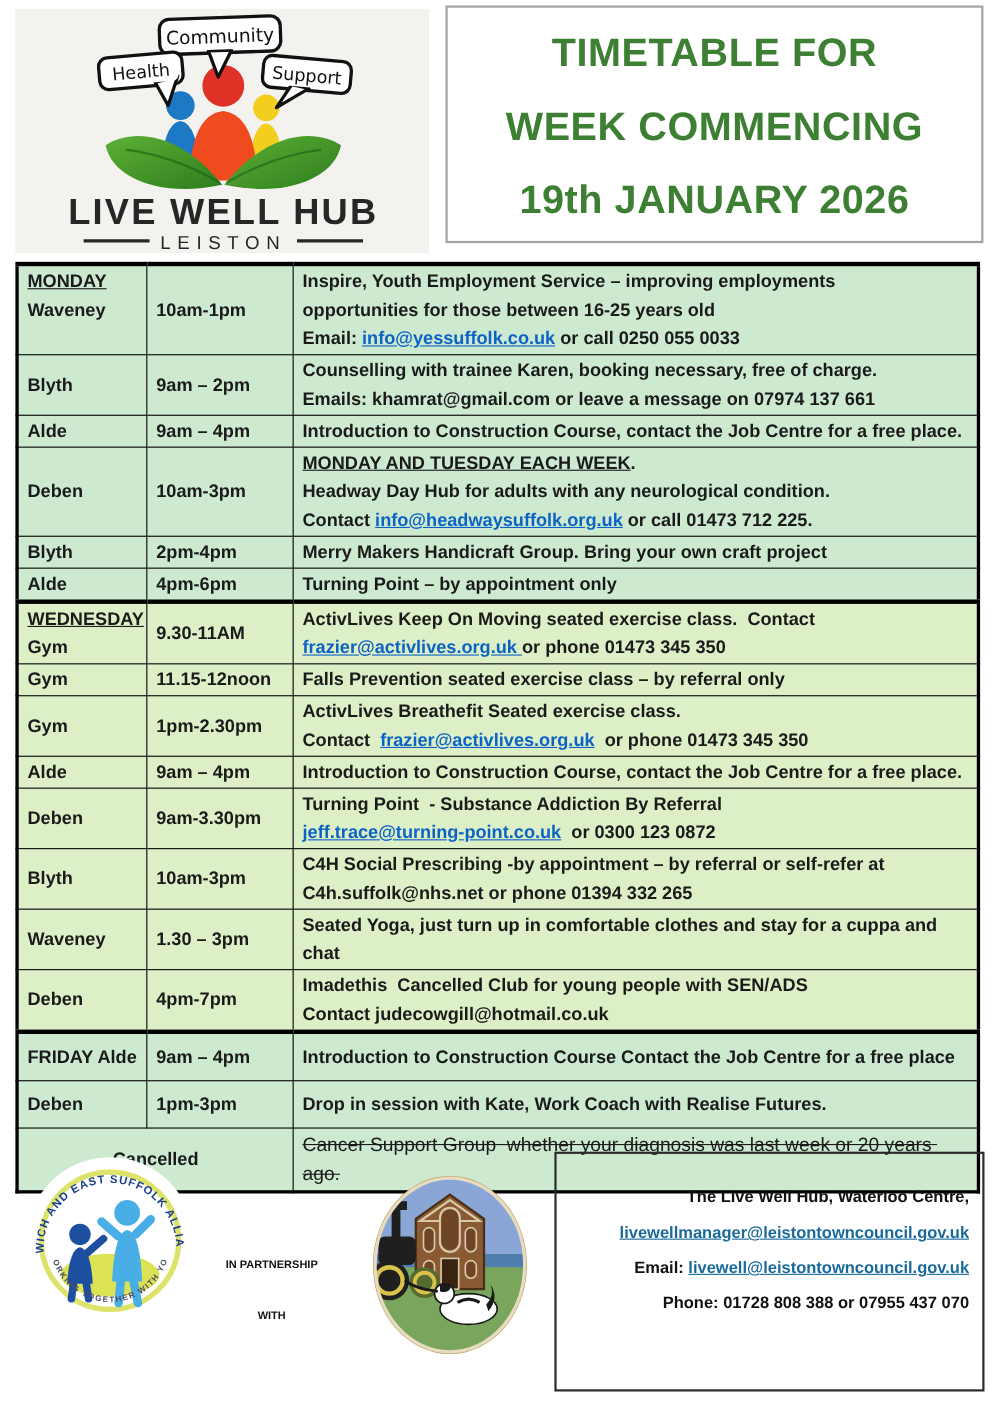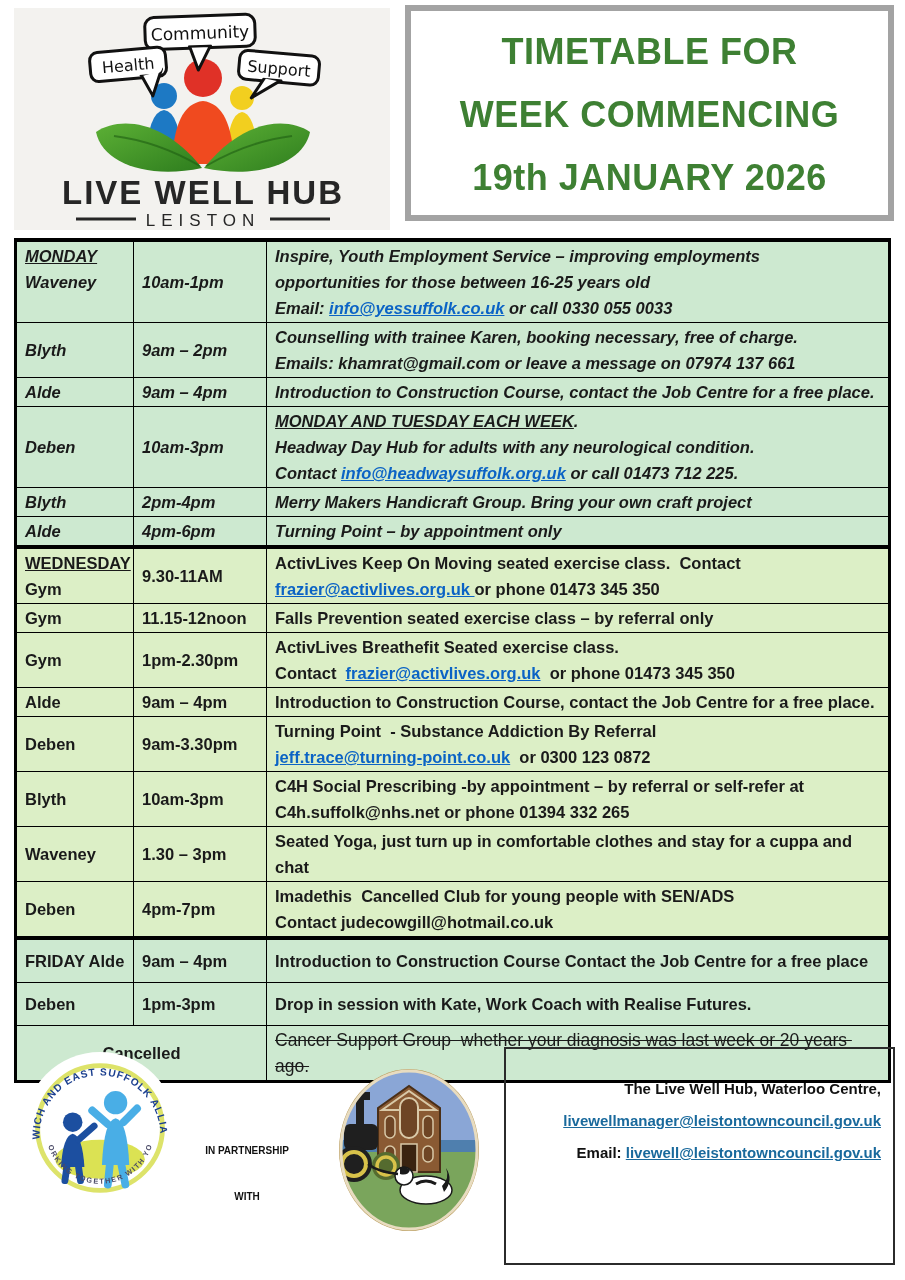--- a/index.html
+++ b/index.html
@@ -10,21 +10,21 @@
     font-family:"Liberation Sans",sans-serif;
     overflow:hidden;
   }
   
   .logo-block{
     position:absolute;left:14px;top:8px;width:376px;height:222px;
     background:#f3f2ef;
   }
   .title-box{
     position:absolute;left:405px;top:5px;width:489px;height:216px;
-    background:#ffffff;border:6px solid #a3a3a3;
+    background:#ffffff;border:2px solid #a3a3a3;
     box-sizing:border-box;
     display:flex;flex-direction:column;justify-content:space-between;
     align-items:center;padding:20px 6px 16px 6px;gap:16px;
   }
   .title-line{
     font-weight:bold;font-size:36px;letter-spacing:0.5px;
     color:var(--accent,#3e8033);white-space:nowrap;
   }
   
   table.tt{
@@ -34,21 +34,21 @@
   }
   table.tt col.c1{width:118px}
   table.tt col.c2{width:133px}
   table.tt td{
     border:1.6px solid #000;
     padding:1px 8px;
     font-size:16.5px;font-weight:bold;color:#1a1a1a;
     line-height:26px;vertical-align:middle;
     box-sizing:border-box;
   }
-  tr.sec-monday td{background:var(--mint,#cde9d0);font-style:italic;}
+  tr.sec-monday td{background:var(--mint,#cde9d0);}
   tr.sec-wednesday td{background:var(--wedge,#dcefc6);}
   tr.sec-friday td{background:var(--mint,#cde9d0);}
   tr.section-start td{border-top:4px solid #000;}
   tr.pad-row td{padding-top:8px;padding-bottom:8px;}
   td.loc-cell.has-day{vertical-align:top;}
   .day-label{text-decoration:underline;}
   .line{white-space:pre-wrap;}
   .lnk{color:var(--link,#0b63c5);text-decoration:underline;cursor:pointer;}
   .useg{text-decoration:underline;}
   td.merged-cell{text-align:center;font-weight:normal;font-size:17.5px;padding:2px 8px;}
@@ -141,21 +141,21 @@
     <tbody id="tt-body">
         <tr class="sec-monday section-start">
           <td class="loc-cell has-day">
             <div class="day-label">MONDAY</div>
             <div>Waveney</div>
           </td>
           <td>10am-1pm</td>
           <td>
             <div class="line"><span>Inspire, Youth Employment Service – improving employments</span></div>
             <div class="line"><span>opportunities for those between 16-25 years old</span></div>
-            <div class="line"><span>Email: </span><span class="lnk">info@yessuffolk.co.uk</span><span> or call 0330 055 0033</span></div>
+            <div class="line"><span>Email: </span><span class="lnk">info@yessuffolk.co.uk</span><span> or call 0250 055 0033</span></div>
           </td>
         </tr>
         <tr class="sec-monday">
           <td class="loc-cell">
             <div>Blyth</div>
           </td>
           <td>9am – 2pm</td>
           <td>
             <div class="line"><span>Counselling with trainee Karen, booking necessary, free of charge.</span></div>
             <div class="line"><span>Emails: khamrat@gmail.com or leave a message on 07974 137 661</span></div>
@@ -386,15 +386,16 @@
         </g>
       </g>
       <ellipse cx="71" cy="82" rx="68" ry="79" fill="none" stroke="#e8dcc0" stroke-width="3"></ellipse>
     </svg>
   </div>
 
   <div class="contact-box">
     <div>The Live Well Hub, Waterloo Centre,</div>
     <div><span class="c-link"> livewellmanager@leistontowncouncil.gov.uk</span></div>
     <div><span>Email:  </span><span class="c-link">livewell@leistontowncouncil.gov.uk</span></div>
+    <div>Phone: 01728 808 388 or 07955 437 070</div>
   </div>
 
 </div>
 
 </body></html>

